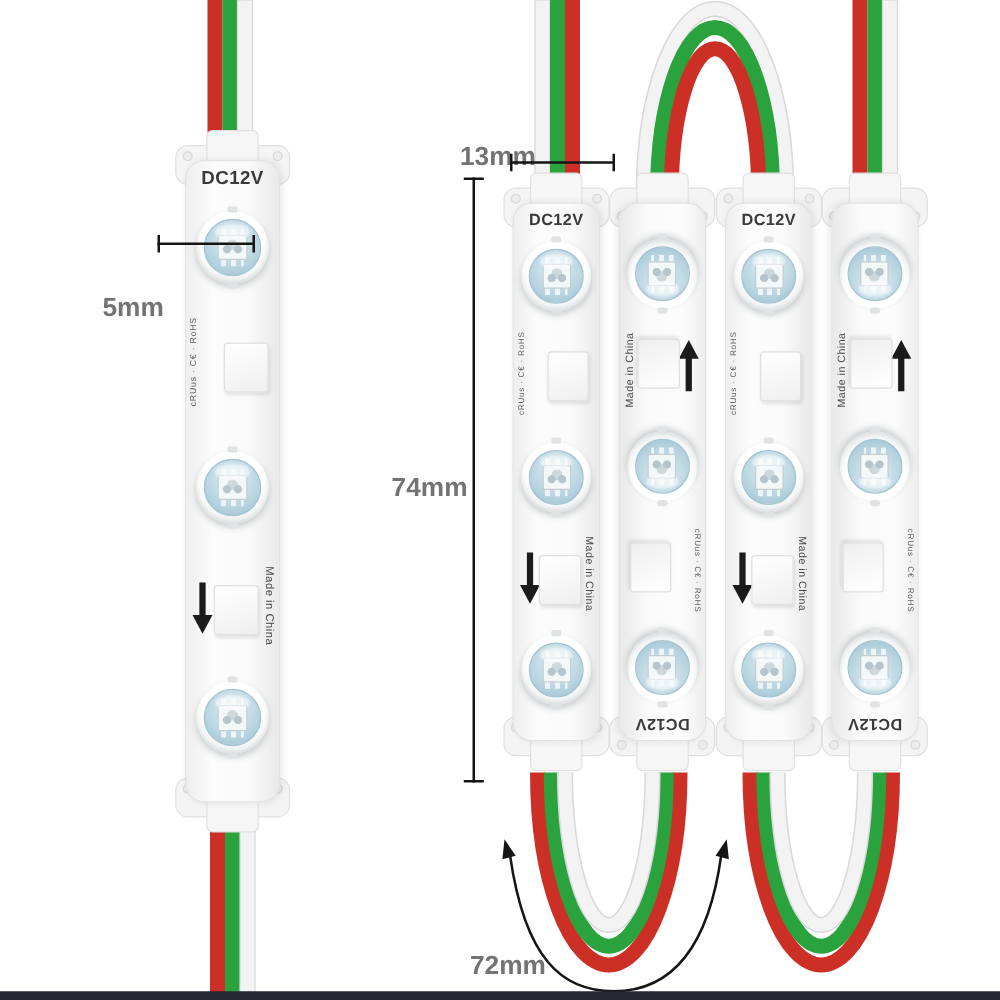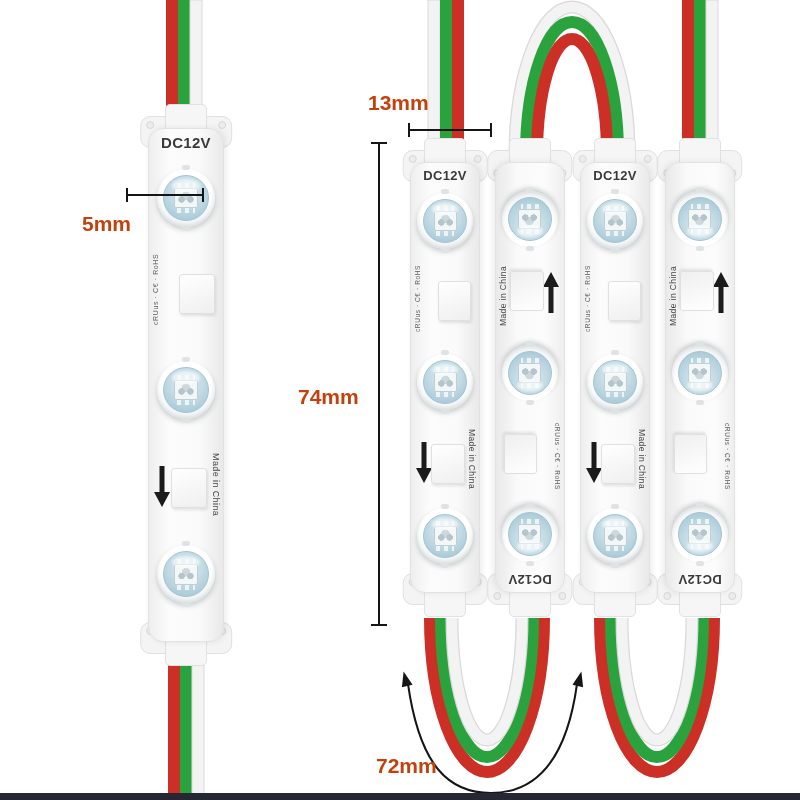--- a/index.html
+++ b/index.html
@@ -80,21 +80,21 @@
   .mic{position:absolute;right:2px;top:-34px;height:70px;writing-mode:vertical-rl;
        font-size:var(--mic);color:#474747;letter-spacing:.4px;white-space:nowrap;}
   .marrow{position:absolute;left:4px;top:-21px;width:17px;height:42px;}
   .marrow .stem{position:absolute;left:50%;transform:translateX(-50%);top:0;width:5px;height:27px;
        background:var(--arrow-black,#1b1b1b);}
   .marrow .head{position:absolute;left:50%;transform:translateX(-50%);top:26px;width:0;height:0;
        border-left:8px solid transparent;border-right:8px solid transparent;
        border-top:15px solid var(--arrow-black,#1b1b1b);}
 
   
-  .dim-label{position:absolute;z-index:11;font-size:21px;font-weight:600;color:#c2410c;}
+  .dim-label{position:absolute;z-index:11;font-size:21px;font-weight:600;color:#737373;margin-top:23px;}
   .dim-h{position:absolute;z-index:11;height:2px;background:#151515;}
   .dim-h::before,.dim-h::after{content:"";position:absolute;top:-6px;width:2px;height:14px;background:#151515;}
   .dim-h::before{left:0;} .dim-h::after{right:0;}
   .dim-v{position:absolute;z-index:11;width:2px;background:#151515;}
   .dim-v::before,.dim-v::after{content:"";position:absolute;left:-7px;width:16px;height:2px;background:#151515;}
   .dim-v::before{top:0;} .dim-v::after{bottom:0;}
 
   #bottom-bar{position:absolute;left:0;top:793px;width:800px;height:7px;z-index:12;
        background:var(--bar-color,#262732);}
 </style>
@@ -351,24 +351,24 @@
     </div>
   </div>
     </div>
 
   <div class="dim-label" style="left:82px;top:212px;">5mm</div>
   <div class="dim-h" style="left:126px;top:194px;width:78px;"></div>
 
   <div class="dim-label" style="left:368px;top:91px;">13mm</div>
   <div class="dim-h" style="left:408px;top:129px;width:84px;"></div>
 
-  <div class="dim-label" style="left:298px;top:385px;width:76px;">74mm</div>
+  <div class="dim-label" style="left:298px;top:356px;width:76px;text-align:right;">74mm</div>
   <div class="dim-v" style="left:378px;top:142px;height:484px;"></div>
 
-  <div class="dim-label" style="left:376px;top:754px;">72mm</div>
+  <div class="dim-label" style="left:376px;top:738px;">72mm</div>
 
   <svg id="ann-svg" width="800" height="800" viewBox="0 0 800 800">
     <g>
       <path d="M 408 684 C 420 768, 450 793, 491 793 C 533 793, 566 764, 577 684" fill="none" stroke="#151515" stroke-width="2"></path>
       <path d="M 0 -14 L 5.5 1 L -5.5 1 Z" fill="#151515" transform="translate(407,685) rotate(-14)"></path>
       <path d="M 0 -14 L 5.5 1 L -5.5 1 Z" fill="#151515" transform="translate(578,685) rotate(14)"></path>
     </g>
   </svg>
 
   <div id="bottom-bar"></div>

